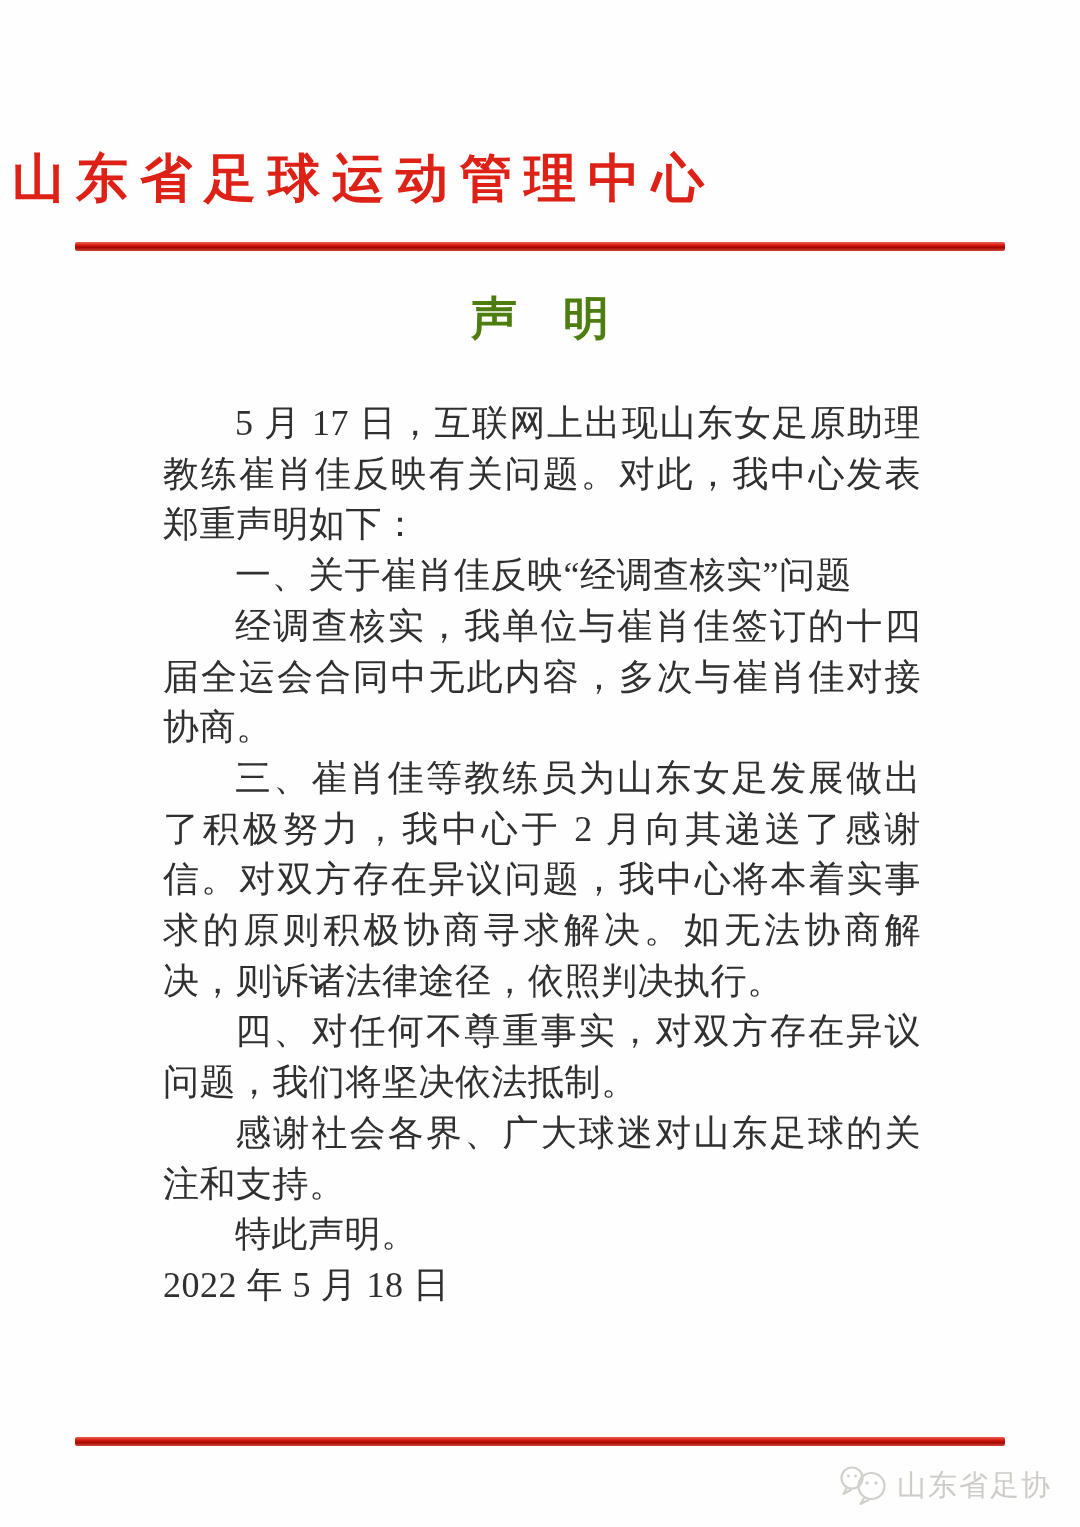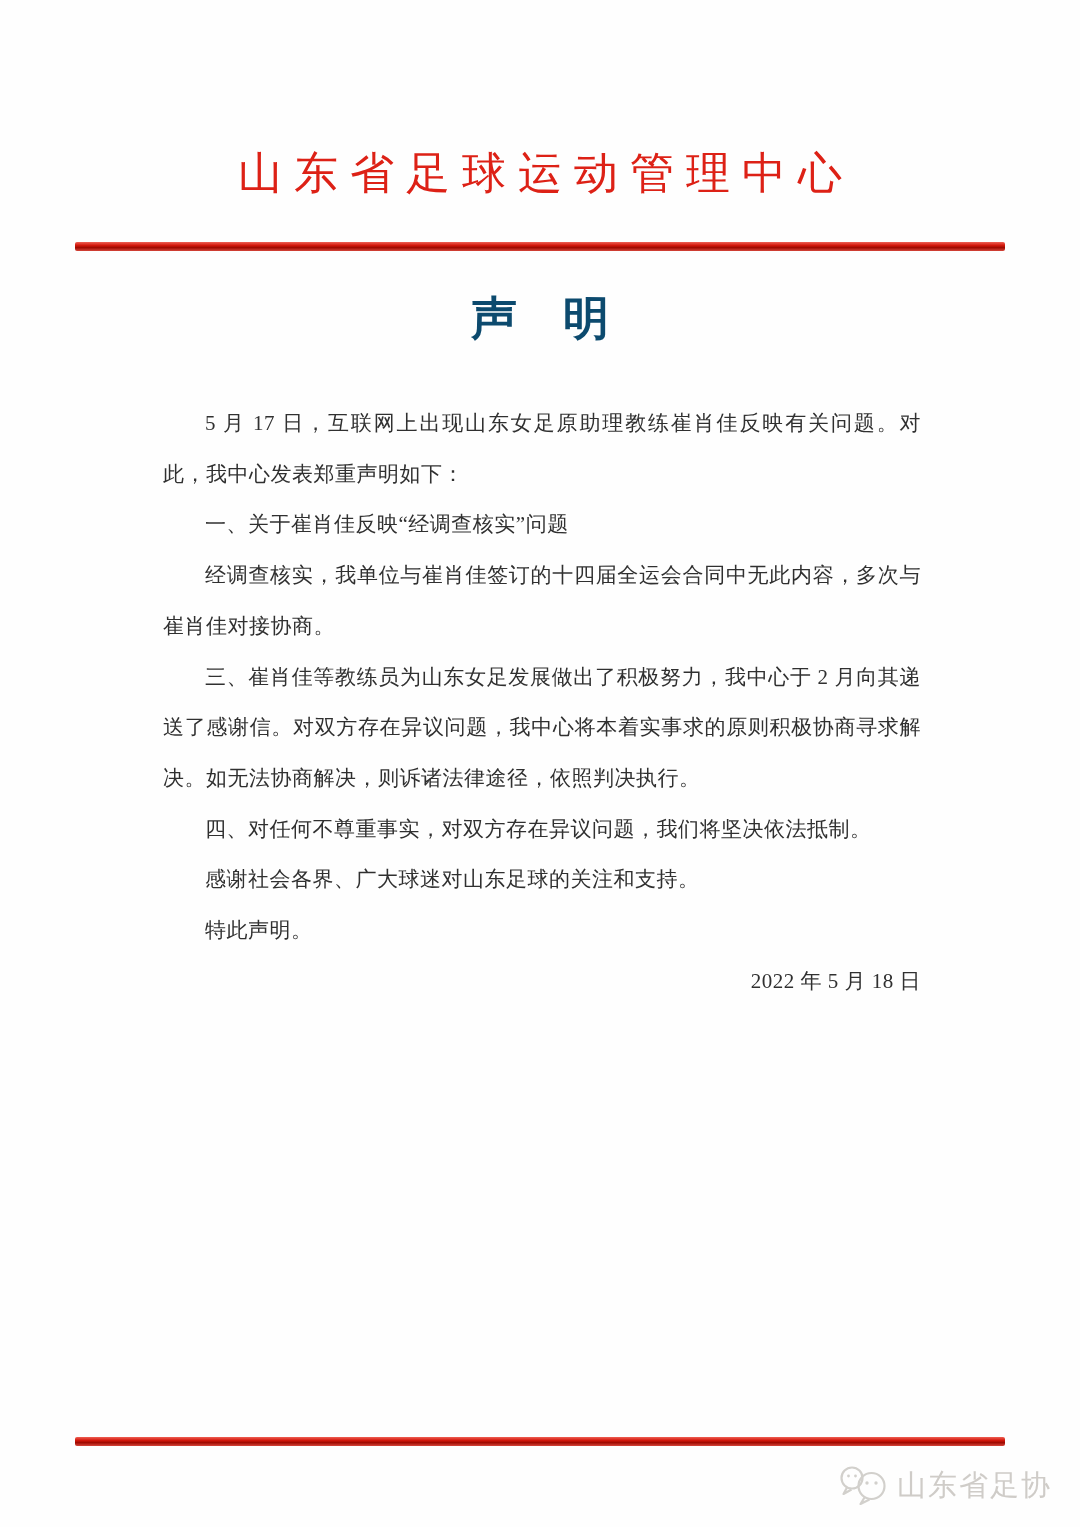--- a/index.html
+++ b/index.html
@@ -15,23 +15,23 @@
     overflow: hidden;
     font-family: "Liberation Serif", "DejaVu Serif", serif;
   }
 
   
   .letterhead {
     position: absolute;
     top: 144px;
     left: 0;
     width: 100%;
-    text-align: center;
-    font-size: 44px;
-    font-weight: 400;
+    text-align: left;
+    font-size: 52px;
+    font-weight: 700;
     letter-spacing: 12px;
     text-indent: 12px;
     color: var(--header-red, #dd2116);
     white-space: nowrap;
   }
   .rule {
     position: absolute;
     left: 75px;
     width: 930px;
     height: 9px;
@@ -43,41 +43,40 @@
 
   
   .doc-title {
     position: absolute;
     top: 288px;
     left: 0;
     width: 100%;
     text-align: center;
     font-size: 46px;
     font-weight: 700;
-    color: #0c4a6e;
+    color: #4d7c0f;
   }
 
   
   .body-text {
     position: absolute;
     top: 398px;
     left: 163px;
     width: 758px;
     color: var(--body-text, #303030);
   }
   .body-text p {
     margin: 0;
-    font-size: 21px;
+    font-size: 36px;
     line-height: 50.7px;
     text-align: justify;
     text-indent: 2em;
     letter-spacing: 0.5px;
   }
   .body-text p.date-line {
-    text-align: right;
     text-indent: 0;
   }
 
   
   .watermark {
     position: absolute;
     top: 1463px;
     right: 28px;
     display: flex;
     align-items: center;

